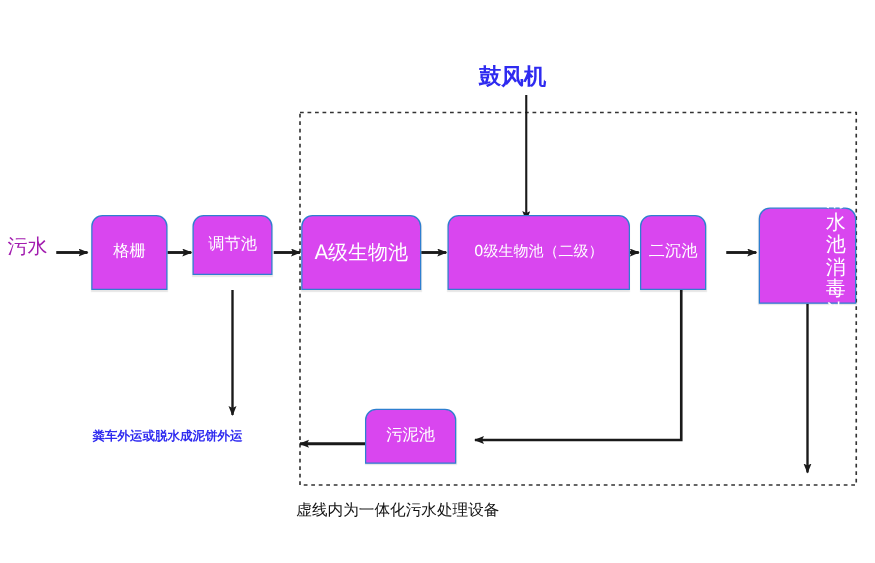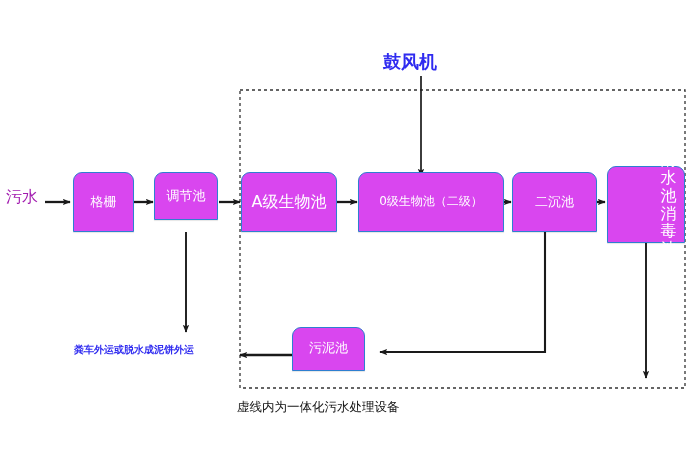--- a/index.html
+++ b/index.html
@@ -59,21 +59,20 @@
     font-size: 16px;
   }
   .label-blue {
     color: #2F2BF0;
     font-size: 18px;
     font-weight: 700;
   }
   .label-caption {
     color: #111111;
     font-size: 12.5px;
-    font-family: Liberation Mono, monospace;
   }
 </style>
 </head>
 <body>
 
 <div id="canvas">
 
   <svg class="layer" viewBox="0 0 700 450">
     <defs>
       <marker id="arrowhead" markerWidth="9" markerHeight="9" refX="7.2" refY="3.2" orient="auto" markerUnits="userSpaceOnUse">
@@ -116,20 +115,20 @@
   <div class="label label-caption" style="left:237px; top:401px;">虚线内为一体化污水处理设备</div>
 
   <div class="node" style="left:73px; top:172px; width:61px; height:60px;">格栅</div>
 
   <div class="node" style="left:154px; top:172px; width:64px; height:48px;">调节池</div>
 
   <div class="node small" style="left:241px; top:172px; width:96px; height:60px;">A级生物池</div>
 
   <div class="node tight" style="left:358px; top:172px; width:146px; height:60px;">0级生物池（二级）</div>
 
-  <div class="node" style="left:512px; top:172px; width:85px; height:60px;">二沉池</div>
+  <div class="node" style="left:512px; top:172px; width:53px; height:60px;">二沉池</div>
 
   <div class="node small" style="left:607px; top:166px; width:78px; height:77px;padding-left:45px;">清水池
 消毒池</div>
 
   <div class="node" style="left:292px; top:327px; width:73px; height:44px;font-family:Liberation Mono, monospace;">污泥池</div>
 
 </div>
 
 </body></html>

